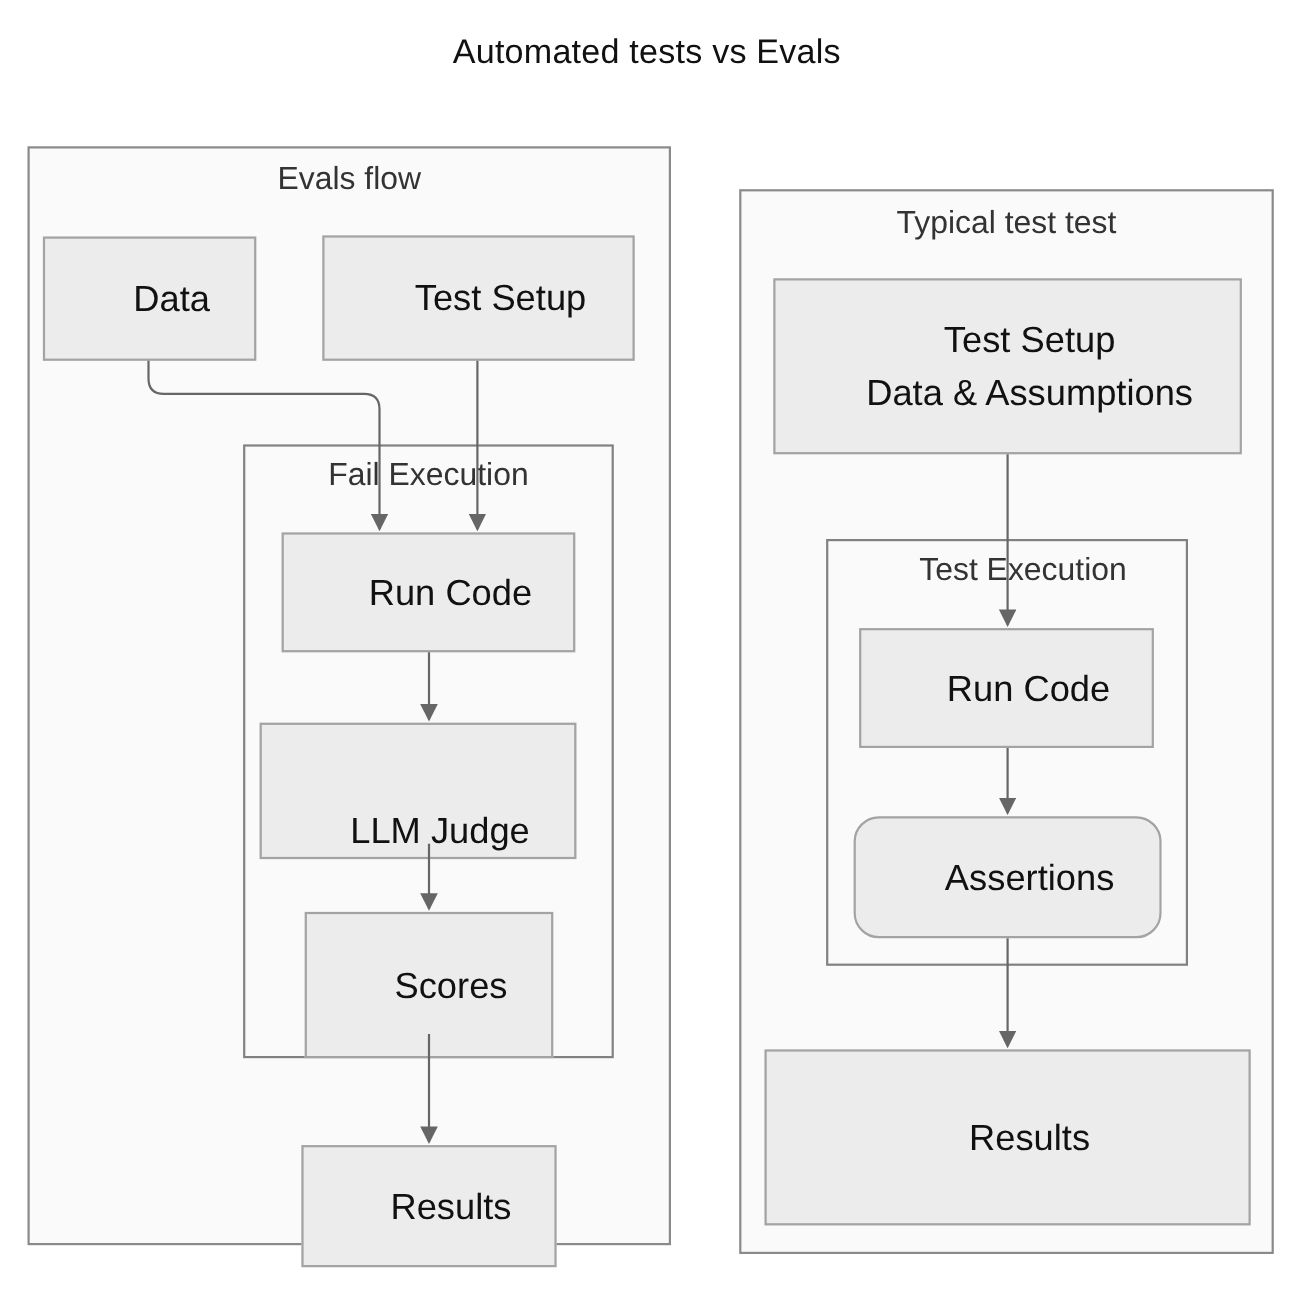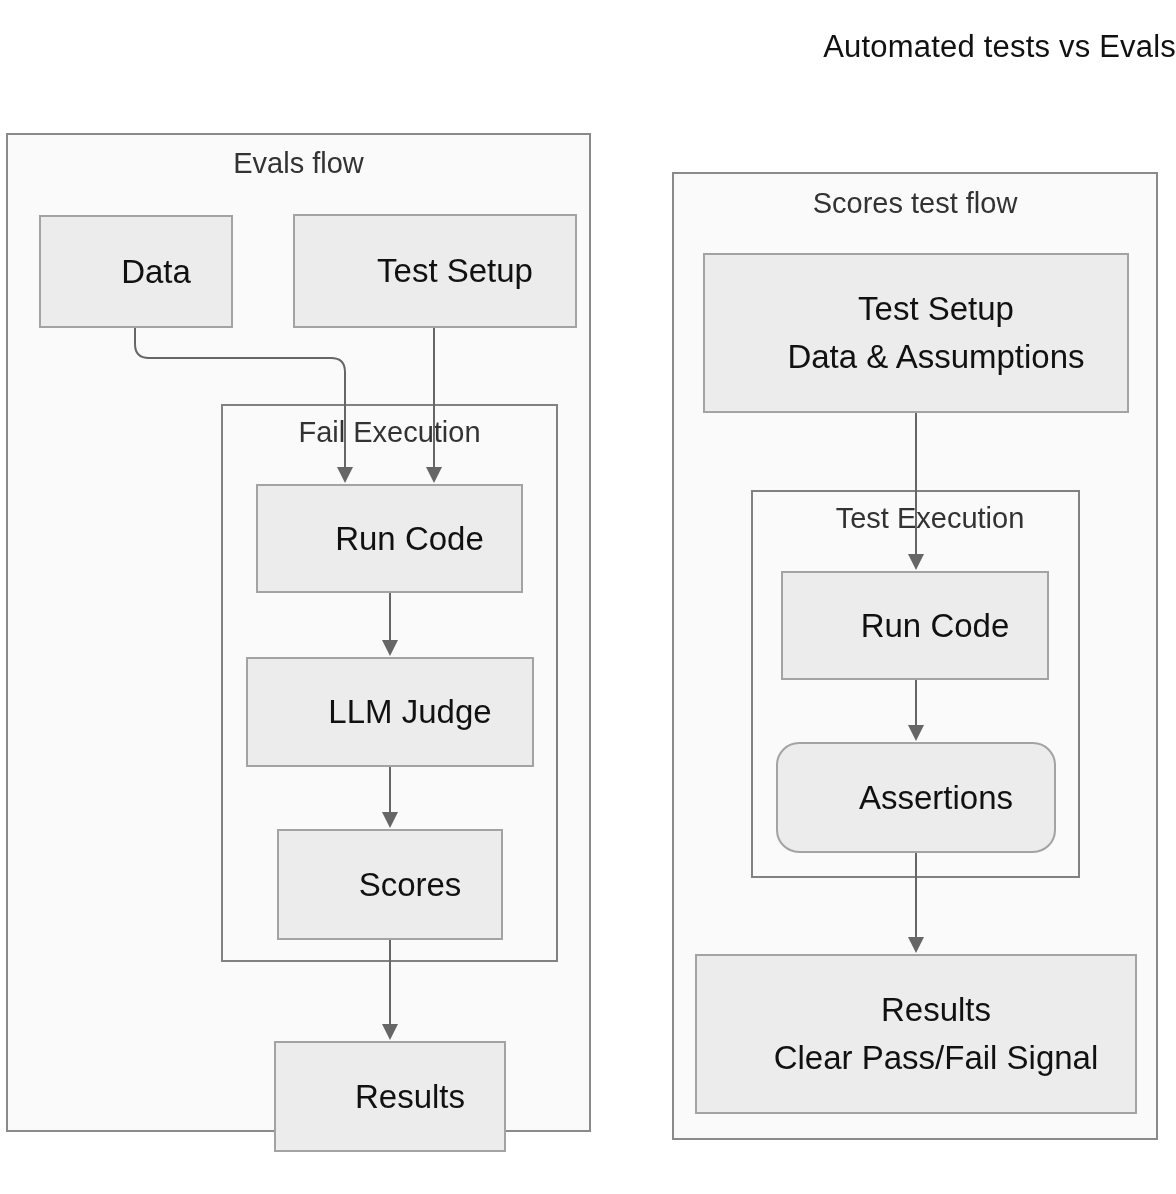--- a/index.html
+++ b/index.html
@@ -19,21 +19,21 @@
     position: relative;
     width: 1176px;
     height: 1194px;
     background: var(--page-bg);
     font-family: "Liberation Sans", "DejaVu Sans", sans-serif;
     overflow: hidden;
   }
   .title {
     position: absolute;
     left: 0; right: 0; top: 29px;
-    text-align: right;
+    text-align: center;
     font-size: 31px;
     color: var(--node-text);
     font-weight: 500;
     letter-spacing: 0.2px;
   }
   .container {
     position: absolute;
     background: var(--container-fill);
     border: 2px solid var(--container-border);
   }
@@ -57,29 +57,29 @@
     flex-direction: column;
     align-items: center;
     justify-content: center;
     font-size: 33px;
     color: var(--node-text);
     text-align: center;
     line-height: 1.45;
     padding-left: 40px;
   }
   
-  .c-evals      { left: 6px;  top: 133px; width: 585px; height: 999px; }
+  .c-evals      { left: 25px;  top: 133px; width: 585px; height: 999px; }
   .c-evals .container-label { top: 12px; }
   .n-data       { left: 39px;  top: 215px; width: 194px; height: 113px; }
   .n-testsetup-l{ left: 293px; top: 214px; width: 284px; height: 114px; }
   .c-evalexec   { left: 221px; top: 404px; width: 337px; height: 558px; }
   .c-evalexec .container-label { top: 10px; }
   .n-runcode-l  { left: 256px; top: 484px; width: 267px; height: 109px; }
-  .n-llmjudge   { left: 246px; top: 657px; width: 288px; height: 110px; }
-  .n-scores     { left: 277px; top: 829px; width: 226px; height: 111px; }
+  .n-llmjudge   { left: 236px; top: 657px; width: 288px; height: 124px; justify-content: flex-end; }
+  .n-scores     { left: 277px; top: 829px; width: 226px; height: 133px; }
   .n-results-l  { left: 274px; top: 1041px; width: 232px; height: 111px; }
   
   .c-typical    { left: 672px; top: 172px; width: 486px; height: 968px; }
   .c-typical .container-label { top: 13px; }
   .n-testsetup-r{ left: 703px; top: 253px; width: 426px; height: 160px; }
   .c-testexec   { left: 751px; top: 490px; width: 329px; height: 388px; }
   .c-testexec .container-label { top: 10px; padding-left: 29px; }
   .n-runcode-r  { left: 781px; top: 571px; width: 268px; height: 109px; }
   .n-assertions { left: 776px; top: 742px; width: 280px; height: 111px; border-radius: 23px; }
   .n-results-r  { left: 695px; top: 954px; width: 442px; height: 160px; }
@@ -130,21 +130,21 @@
 
   <div class="node n-scores">
     <span>Scores</span>
   </div>
 
   <div class="node n-results-l">
     <span>Results</span>
   </div>
 
   <div class="container c-typical">
-    <div class="container-label">Scores test flow</div>
+    <div class="container-label">Typical test test</div>
   </div>
 
   <div class="node n-testsetup-r">
     <span>Test Setup</span>
     <span>Data &amp; Assumptions</span>
   </div>
 
   <div class="subcontainer c-testexec">
     <div class="container-label">Test Execution</div>
   </div>
@@ -152,21 +152,20 @@
   <div class="node n-runcode-r">
     <span>Run Code</span>
   </div>
 
   <div class="node n-assertions">
     <span>Assertions</span>
   </div>
 
   <div class="node n-results-r">
     <span>Results</span>
-    <span>Clear Pass/Fail Signal</span>
   </div>
 
   <svg class="edges" viewBox="0 0 1176 1194" xmlns="http://www.w3.org/2000/svg">
     <defs>
       <marker id="ah" markerWidth="8" markerHeight="8" refX="7" refY="4" orient="auto" markerUnits="strokeWidth">
         <path class="arrowhead" d="M0,0 L0,8 L8,4 z"></path>
       </marker>
     </defs>
     <path class="edge" marker-end="url(#ah)" d="M135,328 L135,344 Q135,358 149,358 L331,358 Q345,358 345,372 L345,481"></path>
     <path class="edge" marker-end="url(#ah)" d="M434,328 L434,481"></path>

